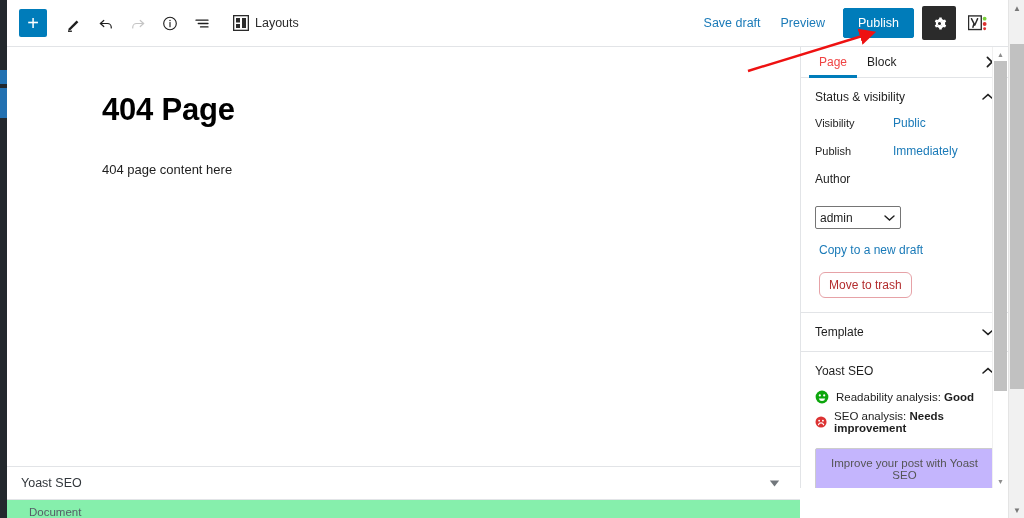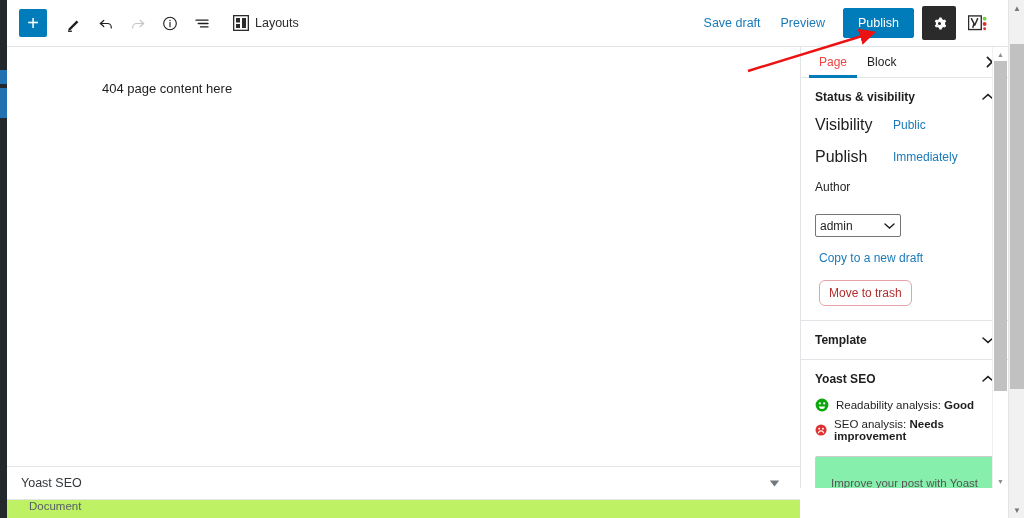--- a/index.html
+++ b/index.html
@@ -137,22 +137,22 @@
     padding: 0 14px;
   }
   .metabox-title { font-size: 12.5px; color: #32373c; }
   .metabox-toggle {
     margin-left: auto; background: none; border: none; cursor: pointer;
     color: #72777c; display: flex; align-items: center;
   }
   .doc-bar {
     position: absolute; left: 7px; top: 500px;
     width: 793px; height: 18px;
-    background: #bef264;
-    display: flex; align-items: flex-start;
+    background: #86efac;
+    display: flex; align-items: flex-end;
     padding-left: 22px;
   }
   .doc-bar span { font-size: 11.5px; color: #555d66; }
 
   
   .sidebar {
     position: absolute; right: 16px; top: 47px;
     width: 208px; height: 441px;
     background: #fff;
     border-left: 1px solid #e2e4e7;
@@ -187,30 +187,30 @@
   }
 
   .panel { border-bottom: 1px solid #e2e4e7; }
   .panel-head {
     display: flex; align-items: center;
     padding: 12px 14px;
     cursor: pointer; background: none; border: none; width: 100%;
     font-family: "Liberation Sans", sans-serif;
   }
   .panel-head h3 {
-    margin: 0; font-size: 12px; font-weight: 700; color: #1e1e1e;
+    margin: 0; font-size: 12px; font-weight: 400; color: #1e1e1e;
   }
   .panel-chev { margin-left: auto; color: #1e1e1e; display: flex; }
   .panel-body { padding: 0 14px 14px 14px; }
 
   .row {
     display: flex; align-items: center;
     margin-bottom: 14px;
   }
-  .row-label { font-size: 16px; color: #1e1e1e; width: 78px; }
+  .row-label { font-size: 11px; color: #1e1e1e; width: 78px; }
   .row-value {
     background: none; border: none; cursor: pointer;
     color: #1a7ab8; font-size: 12px; padding: 0;
     font-family: "Liberation Sans", sans-serif;
   }
   .chk-row { display: flex; align-items: center; gap: 10px; margin-bottom: 14px; }
   .chk {
     width: 17px; height: 17px;
     border: 1px solid #757575; border-radius: 2px;
     background: #fff; cursor: pointer;
@@ -246,23 +246,23 @@
   }
 
   .yoast-line {
     display: flex; align-items: center; gap: 7px;
     font-size: 11.5px; color: #1e1e1e;
     margin-bottom: 6px;
   }
   .emoji { width: 14px; height: 14px; display: block; }
   .yoast-line b { font-weight: 700; }
   .yoast-cta {
-    background: #86efac; border: 1px solid #ccc;
+    background: #c4b5fd; border: 1px solid #ccc;
     border-radius: 2px; color: #555;
-    font-size: 11.5px; padding: 20px 9px;
+    font-size: 11.5px; padding: 8px 9px;
     cursor: pointer; margin-top: 8px;
     font-family: "Liberation Sans", sans-serif;
   }
 
   
   .sb-scroll {
     position: absolute; right: 17px; top: 47px;
     width: 15px; height: 441px;
     background: #fff;
     z-index: 45;
@@ -400,20 +400,21 @@
         <span class="dots">
             <i></i>
             <i></i>
             <i></i>
           </span>
       </button>
     </div>
   </div>
 
   <div class="canvas">
+    <h1 class="post-title">404 Page</h1>
     <div class="post-body">404 page content here</div>
   </div>
 
   <div class="metabox">
     <span class="metabox-title">Yoast SEO</span>
     <button class="metabox-toggle">
       <svg width="11" height="9" viewBox="0 0 11 9">
         <path d="M0.8 1.6 H10.2 L5.5 7.6 Z" fill="#72777c"></path>
       </svg>
     </button>

